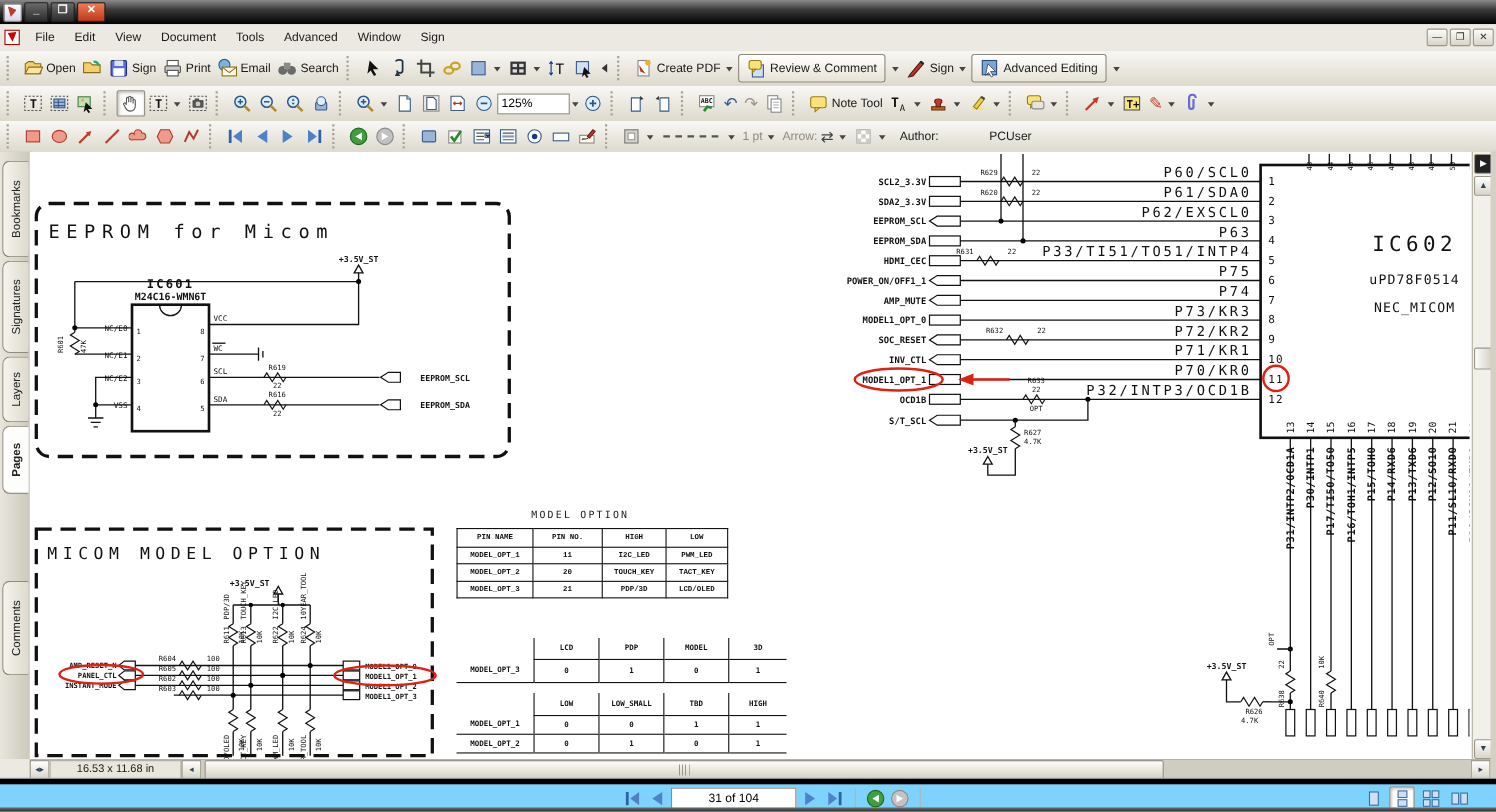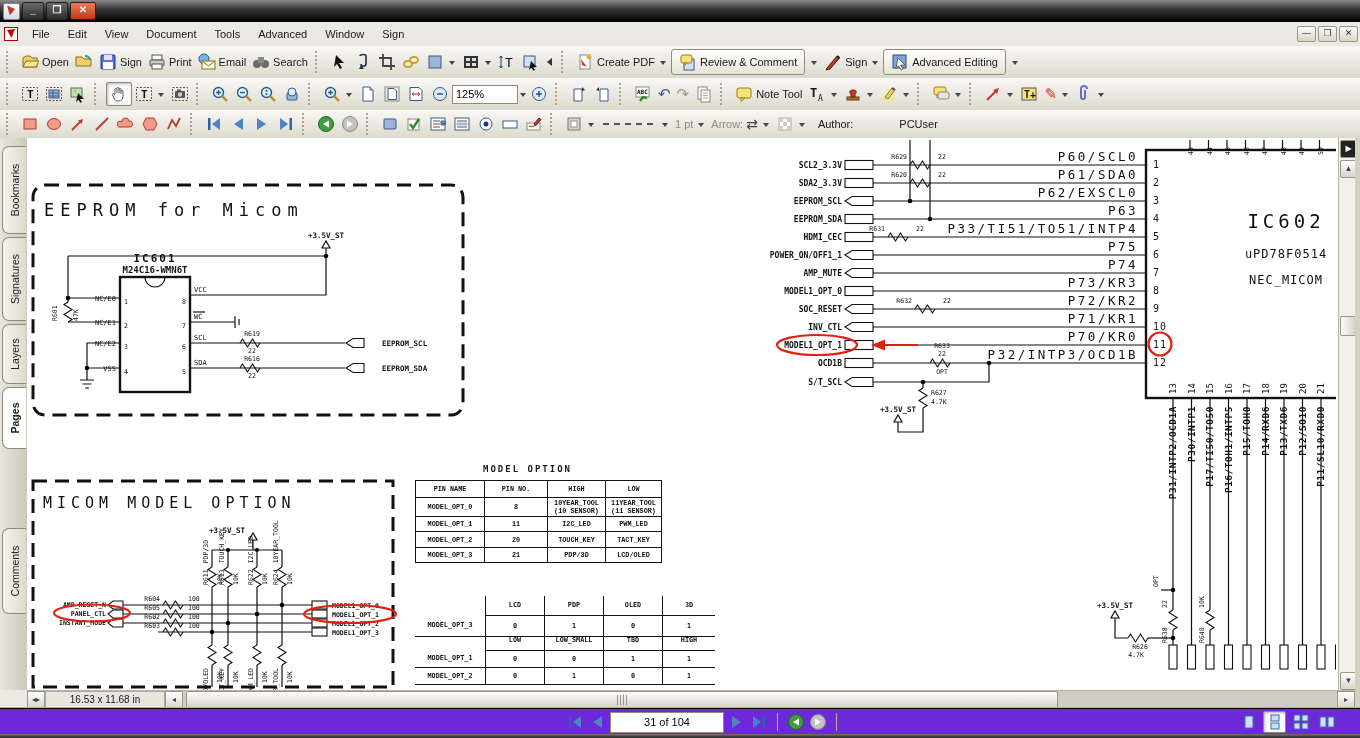--- a/index.html
+++ b/index.html
@@ -83,21 +83,21 @@
   .t-bnum{font-size:9px;}
   .t-bpin{font-size:9.5px;font-weight:bold;letter-spacing:0.5px;}
   
   .mtbl{position:absolute;border-collapse:collapse;font-family:Liberation Mono, monospace;
     font-size:6.8px;font-weight:bold;color:#111;table-layout:fixed;padding-left:19px;}
   .mtbl td{border:1px solid #111;text-align:center;vertical-align:middle;padding:1px 2px;overflow:hidden;}
   .stbl{position:absolute;border-collapse:collapse;font-family:"DejaVu Sans Mono",monospace;
     font-size:6.8px;font-weight:bold;color:#111;table-layout:fixed;}
   .stbl td{border-bottom:1px solid #111;text-align:center;vertical-align:middle;padding:2px;}
   .stbl td+td{border-left:1px solid #111;}
-  .tbltitle{position:absolute;font-family:"DejaVu Sans Mono",monospace;font-size:9px;font-weight:bold;
+  .tbltitle{position:absolute;font-family:"DejaVu Sans Mono",monospace;font-size:9px;font-weight:normal;
     letter-spacing:2px;text-align:center;}
   
   .vscroll{position:absolute;left:1338px;top:138px;width:17px;height:552px;background:#f2f0ea;
     border-left:1px solid #b6b2a6;}
   .sbtn{position:absolute;left:1px;width:15px;height:16px;border:1px solid #9a968a;border-radius:2px;
     background:linear-gradient(#fff,#d8d4c8);text-align:center;font-size:8px;line-height:15px;color:#345;}
   .vthumb{position:absolute;left:1px;width:15px;border:1px solid #9a968a;border-radius:2px;
     background:linear-gradient(90deg,#fdfdfb,#d4d0c4);}
   .hscrollrow{position:absolute;left:27px;top:690px;width:1328px;height:18px;background:#e4e1d7;
     border-top:1px solid #b6b2a6;display:flex;align-items:stretch;}
@@ -105,22 +105,22 @@
     line-height:16px;}
   .hbtn{width:16px;border:1px solid #9a968a;background:linear-gradient(#fff,#d8d4c8);text-align:center;
     font-size:8px;line-height:15px;color:#345;}
   .htrack{flex:1;position:relative;background:#cfccc1;}
   .hthumb{position:absolute;top:0;bottom:0;left:3px;width:870px;border:1px solid #9a968a;border-radius:2px;
     background:linear-gradient(#fdfdfb,#d4d0c4);}
   .hgrip{position:absolute;left:50%;top:3px;bottom:3px;width:10px;transform:translateX(-50%);
     background:repeating-linear-gradient(90deg,#9a968a 0 1px,transparent 1px 3px);}
   .corner{position:absolute;left:1355px;top:138px;width:5px;height:570px;background:#d4d0c4;}
   
-  .statusbar{position:absolute;left:0;top:708px;width:100%;height:26px;background:#6d28d9;
-    border-top:1px solid #000000;box-shadow:0 -1px 0 #b6b2a6;display:flex;align-items:center;}
+  .statusbar{position:absolute;left:0;top:708px;width:100%;height:26px;background:#7dd3fc;
+    border-top:5px solid #000000;box-shadow:0 -1px 0 #b6b2a6;display:flex;align-items:center;}
   .statusbar .navcluster{position:absolute;left:566px;display:flex;align-items:center;gap:4px;}
   .pageinput{width:108px;height:17px;border:1px solid #8f8a7d;background:#fff;text-align:center;
     font-size:11px;font-family:"Liberation Sans",sans-serif;}
   .laybtns{position:absolute;right:22px;display:flex;gap:3px;}
   .laybtn{width:21px;height:20px;border:1px solid transparent;border-radius:2px;display:flex;
     align-items:center;justify-content:center;}
   .laybtn.pressed{border:1px solid #8f8a7d;background:#fff;}
   .bottomstrip{position:absolute;left:0;top:734px;width:100%;height:4px;
     background:linear-gradient(#777,#222);}
   .vsep{width:1px;height:18px;background:#b6b2a6;margin:0 5px;}
@@ -1144,26 +1144,20 @@
 
   <div class="tbltitle" style="left:388px;top:326px;width:225px;">MODEL OPTION</div>
   <table class="mtbl" style="left:388px;top:342px;width:226px;">
     <tbody>
           <tr style="height:17px;">
       <td style="width:64px;">PIN NAME</td>
       <td style="width:58px;">PIN NO.</td>
       <td style="width:53px;">HIGH</td>
       <td style="width:51px;">LOW</td>
     </tr>
-    <tr style="height:19px;">
-      <td>MODEL_OPT_0</td>
-            <td>8</td>
-      <td>10YEAR_TOOL (10 SENSOR)</td>
-            <td>11YEAR_TOOL (11 SENSOR)</td>
-    </tr>
     <tr style="height:15px;">
       <td>MODEL_OPT_1</td>
             <td>11</td>
       <td>I2C_LED</td>
             <td>PWM_LED</td>
     </tr>
     <tr style="height:16px;">
       <td>MODEL_OPT_2</td>
             <td>20</td>
       <td>TOUCH_KEY</td>
@@ -1171,27 +1165,27 @@
     </tr>
     <tr style="height:15px;">
       <td>MODEL_OPT_3</td>
             <td>21</td>
       <td>PDP/3D</td>
             <td>LCD/OLED</td>
     </tr>
   </tbody>
       </table>
 
-  <table class="stbl" style="left:388px;top:458px;width:276px;">
+  <table class="stbl" style="left:388px;top:442px;width:276px;">
     <tbody>
           <tr style="height:19px;">
       <td style="width:66px;border-bottom:none;"></td>
       <td style="width:54px;">LCD</td>
       <td style="width:54px;">PDP</td>
-      <td style="width:54px;">OLED</td>
+      <td style="width:54px;">MODEL</td>
       <td style="width:48px;">3D</td>
     </tr>
     <tr style="height:21px;">
       <td>MODEL_OPT_3</td>
             <td>0</td>
       <td>1</td>
             <td>0</td>
       <td>1</td>
     </tr>
   </tbody>

